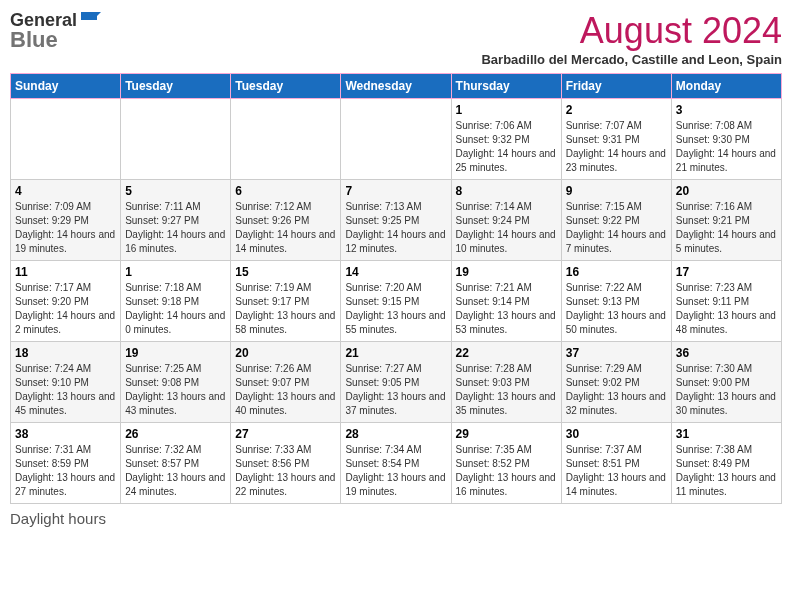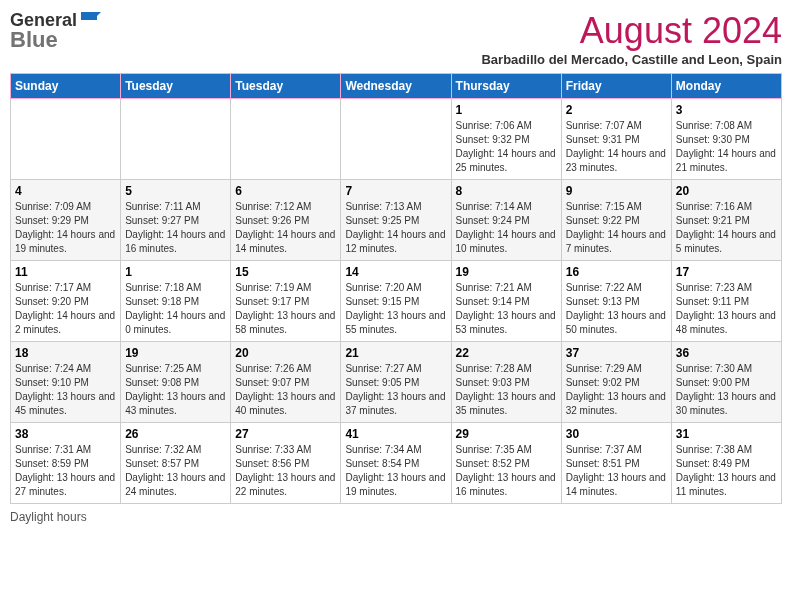--- a/index.html
+++ b/index.html
@@ -68,21 +68,21 @@
     .cell-empty {
       background: #fff;
     }
     .cell-info {
       font-size: 10px;
       color: #333;
       line-height: 1.4;
     }
     .footer {
       margin-top: 6px;
-      font-size: 12px;
+      font-size: 15px;
       color: #555;
       text-align: left;
     }
   </style>
 </head>
 <body>
 
 <div class="header-area">
   <div class="logo">
     <div style="display:flex;align-items:flex-start;gap:2px;">
@@ -228,21 +228,21 @@
         </td>
         <td>
           <span class="day-num">26</span>
           <div class="cell-info">Sunrise: 7:32 AM<br>Sunset: 8:57 PM<br>Daylight: 13 hours and 24 minutes.</div>
         </td>
         <td>
           <span class="day-num">27</span>
           <div class="cell-info">Sunrise: 7:33 AM<br>Sunset: 8:56 PM<br>Daylight: 13 hours and 22 minutes.</div>
         </td>
         <td>
-          <span class="day-num">41</span>
+          <span class="day-num">28</span>
           <div class="cell-info">Sunrise: 7:34 AM<br>Sunset: 8:54 PM<br>Daylight: 13 hours and 19 minutes.</div>
         </td>
         <td>
           <span class="day-num">29</span>
           <div class="cell-info">Sunrise: 7:35 AM<br>Sunset: 8:52 PM<br>Daylight: 13 hours and 16 minutes.</div>
         </td>
         <td>
           <span class="day-num">30</span>
           <div class="cell-info">Sunrise: 7:37 AM<br>Sunset: 8:51 PM<br>Daylight: 13 hours and 14 minutes.</div>
         </td>

